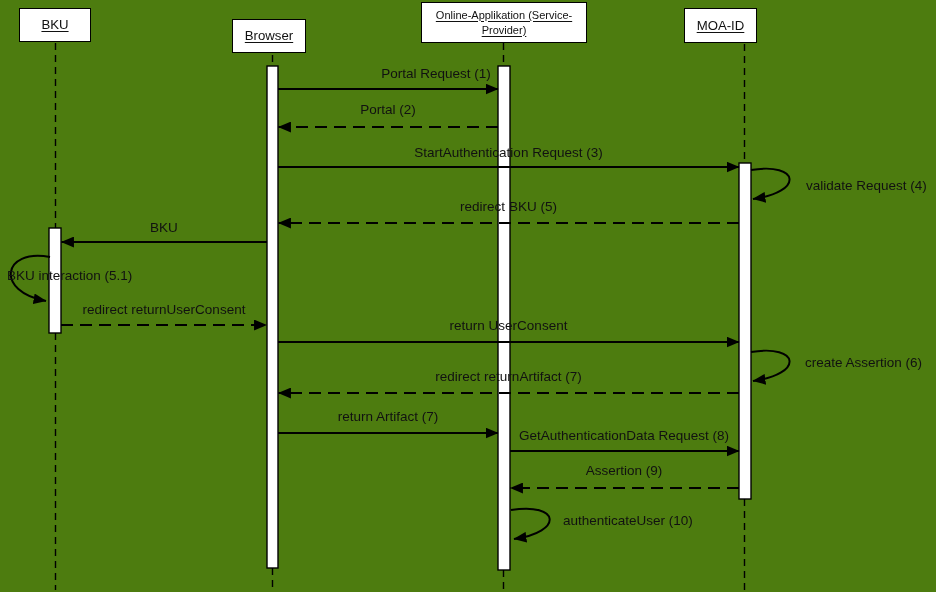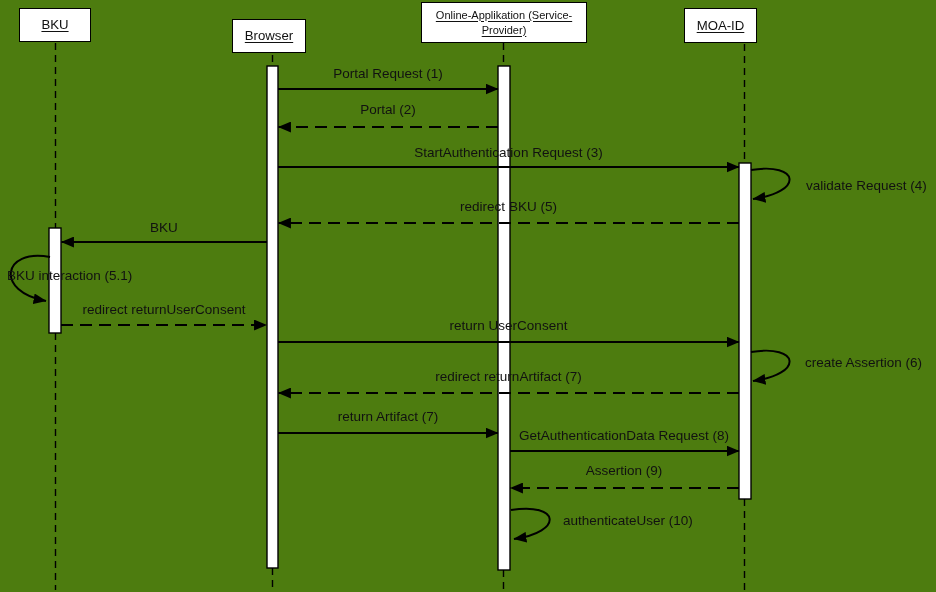--- a/index.html
+++ b/index.html
@@ -104,21 +104,21 @@
     <span class="plabel">Browser</span>
   </div>
   <div class="pbox" style="left:421px; top:2px; width:166px; height:41px;">
     <span class="plabel small">Online-Applikation (Service-</span>
     <span class="plabel small">Provider)</span>
   </div>
   <div class="pbox" style="left:684px; top:8px; width:73px; height:35px;">
     <span class="plabel">MOA-ID</span>
   </div>
 
-  <div class="lbl ctr" style="left:278px; top:67px; width:220px;">Portal Request (1)</div>
+  <div class="lbl ctr" style="left:278px; top:67px; width:220px;padding-left:48px;">Portal Request (1)</div>
   <div class="lbl ctr" style="left:278px; top:103px; width:220px;">Portal (2)</div>
   <div class="lbl ctr" style="left:278px; top:146px; width:461px;">StartAuthentication Request (3)</div>
   <div class="lbl" style="left:806px; top:179px;">validate Request (4)</div>
   <div class="lbl ctr" style="left:278px; top:200px; width:461px;">redirect BKU (5)</div>
   <div class="lbl ctr" style="left:61px; top:221px; width:206px;">BKU</div>
   <div class="lbl" style="left:7px; top:269px;">BKU interaction (5.1)</div>
   <div class="lbl ctr" style="left:278px; top:319px; width:461px;">return UserConsent</div>
   <div class="lbl ctr" style="left:61px; top:303px; width:206px;">redirect returnUserConsent</div>
   <div class="lbl" style="left:805px; top:356px;">create Assertion (6)</div>
   <div class="lbl ctr" style="left:278px; top:370px; width:461px;">redirect returnArtifact (7)</div>

